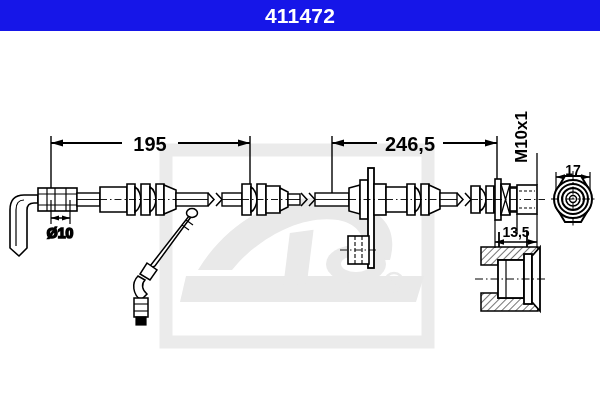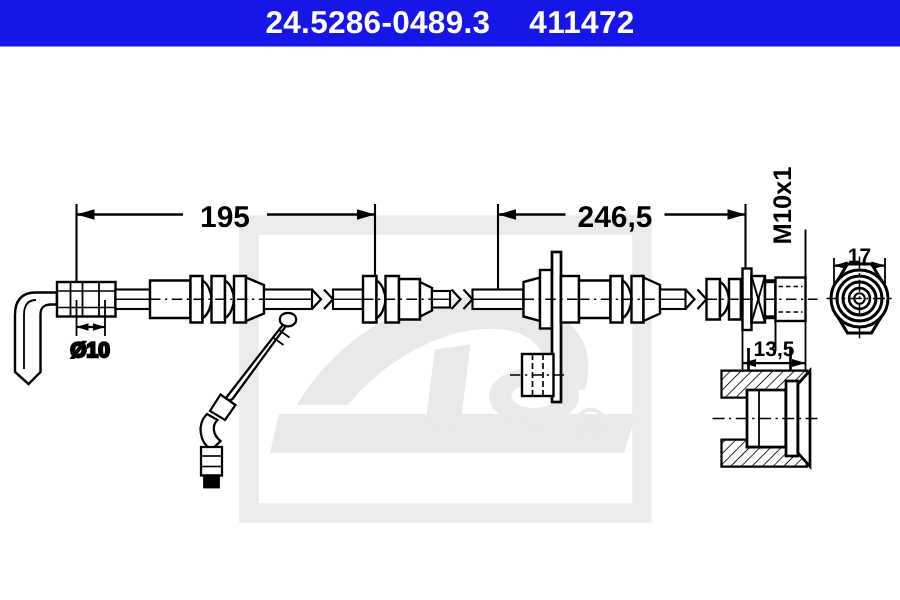--- a/index.html
+++ b/index.html
@@ -57,21 +57,20 @@
     font-weight: bold;
     fill: #000000;
   }
 </style>
 </head>
 <body>
 
 <div id="page">
 
   <div id="header-banner" style="background: rgb(22, 22, 232);">
-    <span class="htext" style="color: rgb(255, 255, 255);">24.5286-0489.3</span>
     <span class="htext" style="color: rgb(255, 255, 255);">411472</span>
   </div>
 
   <div id="drawing-area">
     <svg id="drawing-svg" width="600" height="369" viewBox="0 0 600 369" xmlns="http://www.w3.org/2000/svg">
 
       <g opacity="1">
         <rect x="166" y="102" width="262" height="192" fill="none" stroke="#ebebeb" stroke-width="13"></rect>
         <g transform="translate(298,200)">
           <path d="M -118 54 L 118 54 L 126 28 L -112 28 Z" fill="#e9e9e9"></path>

